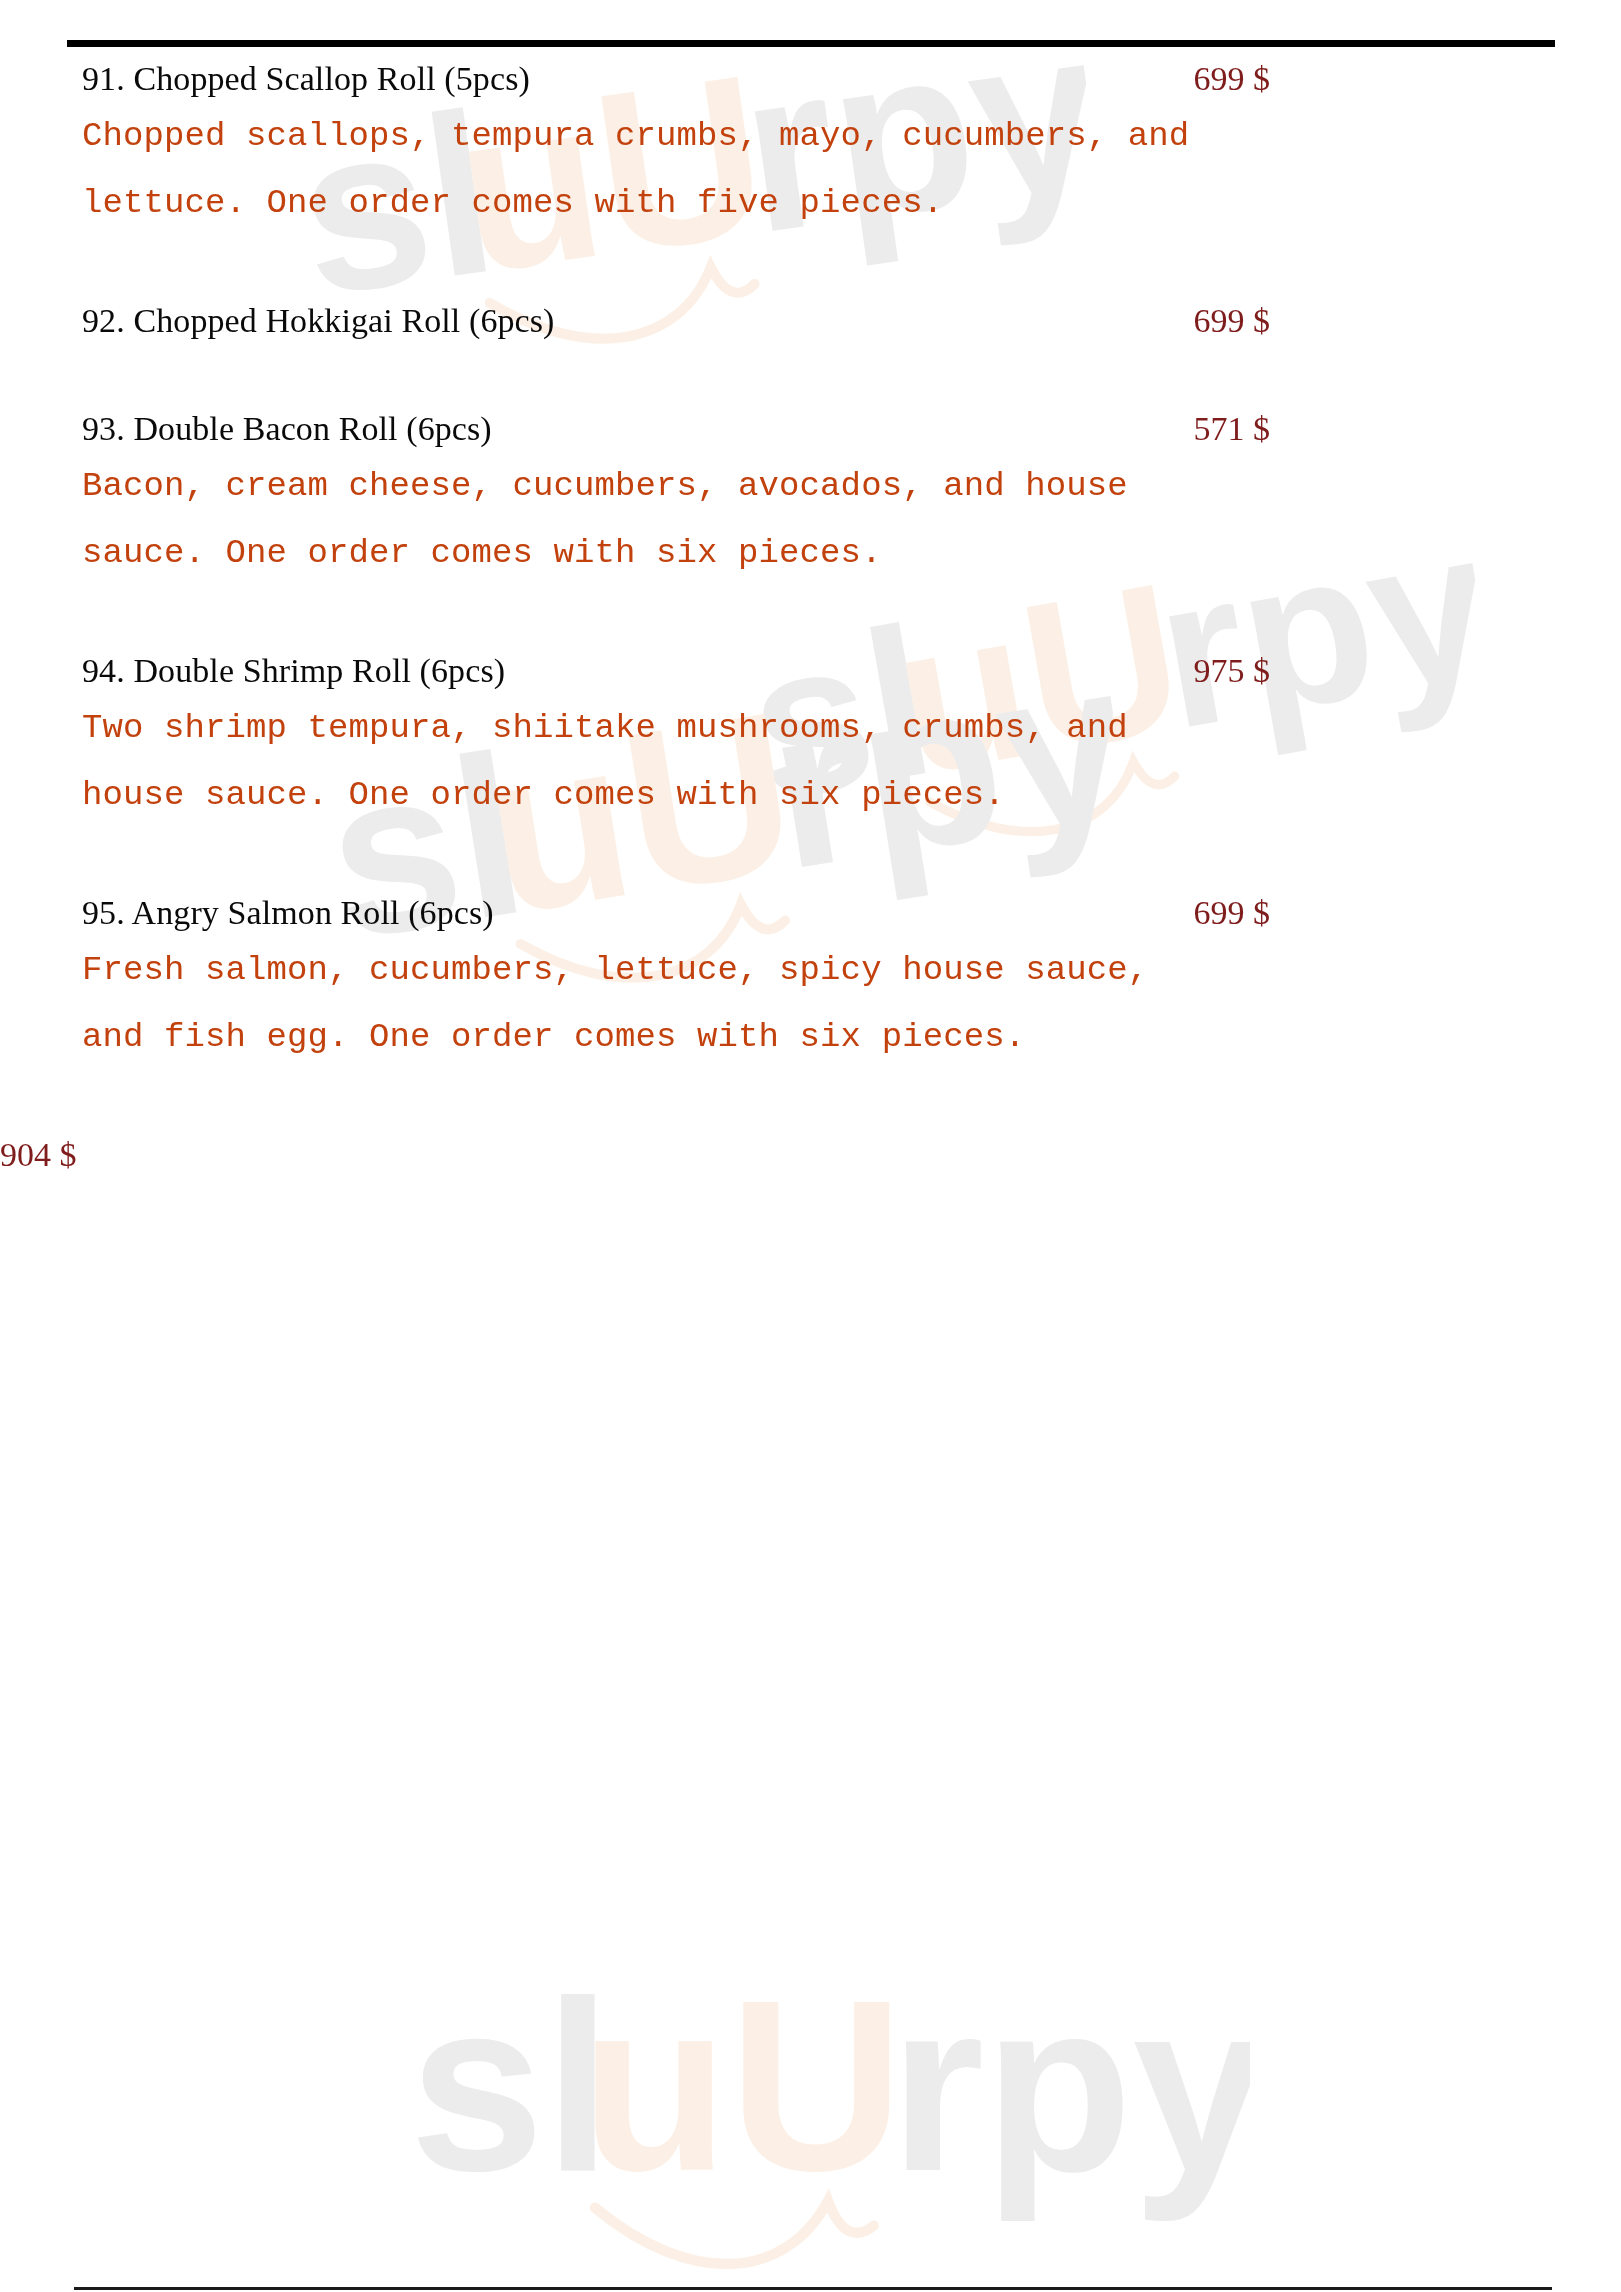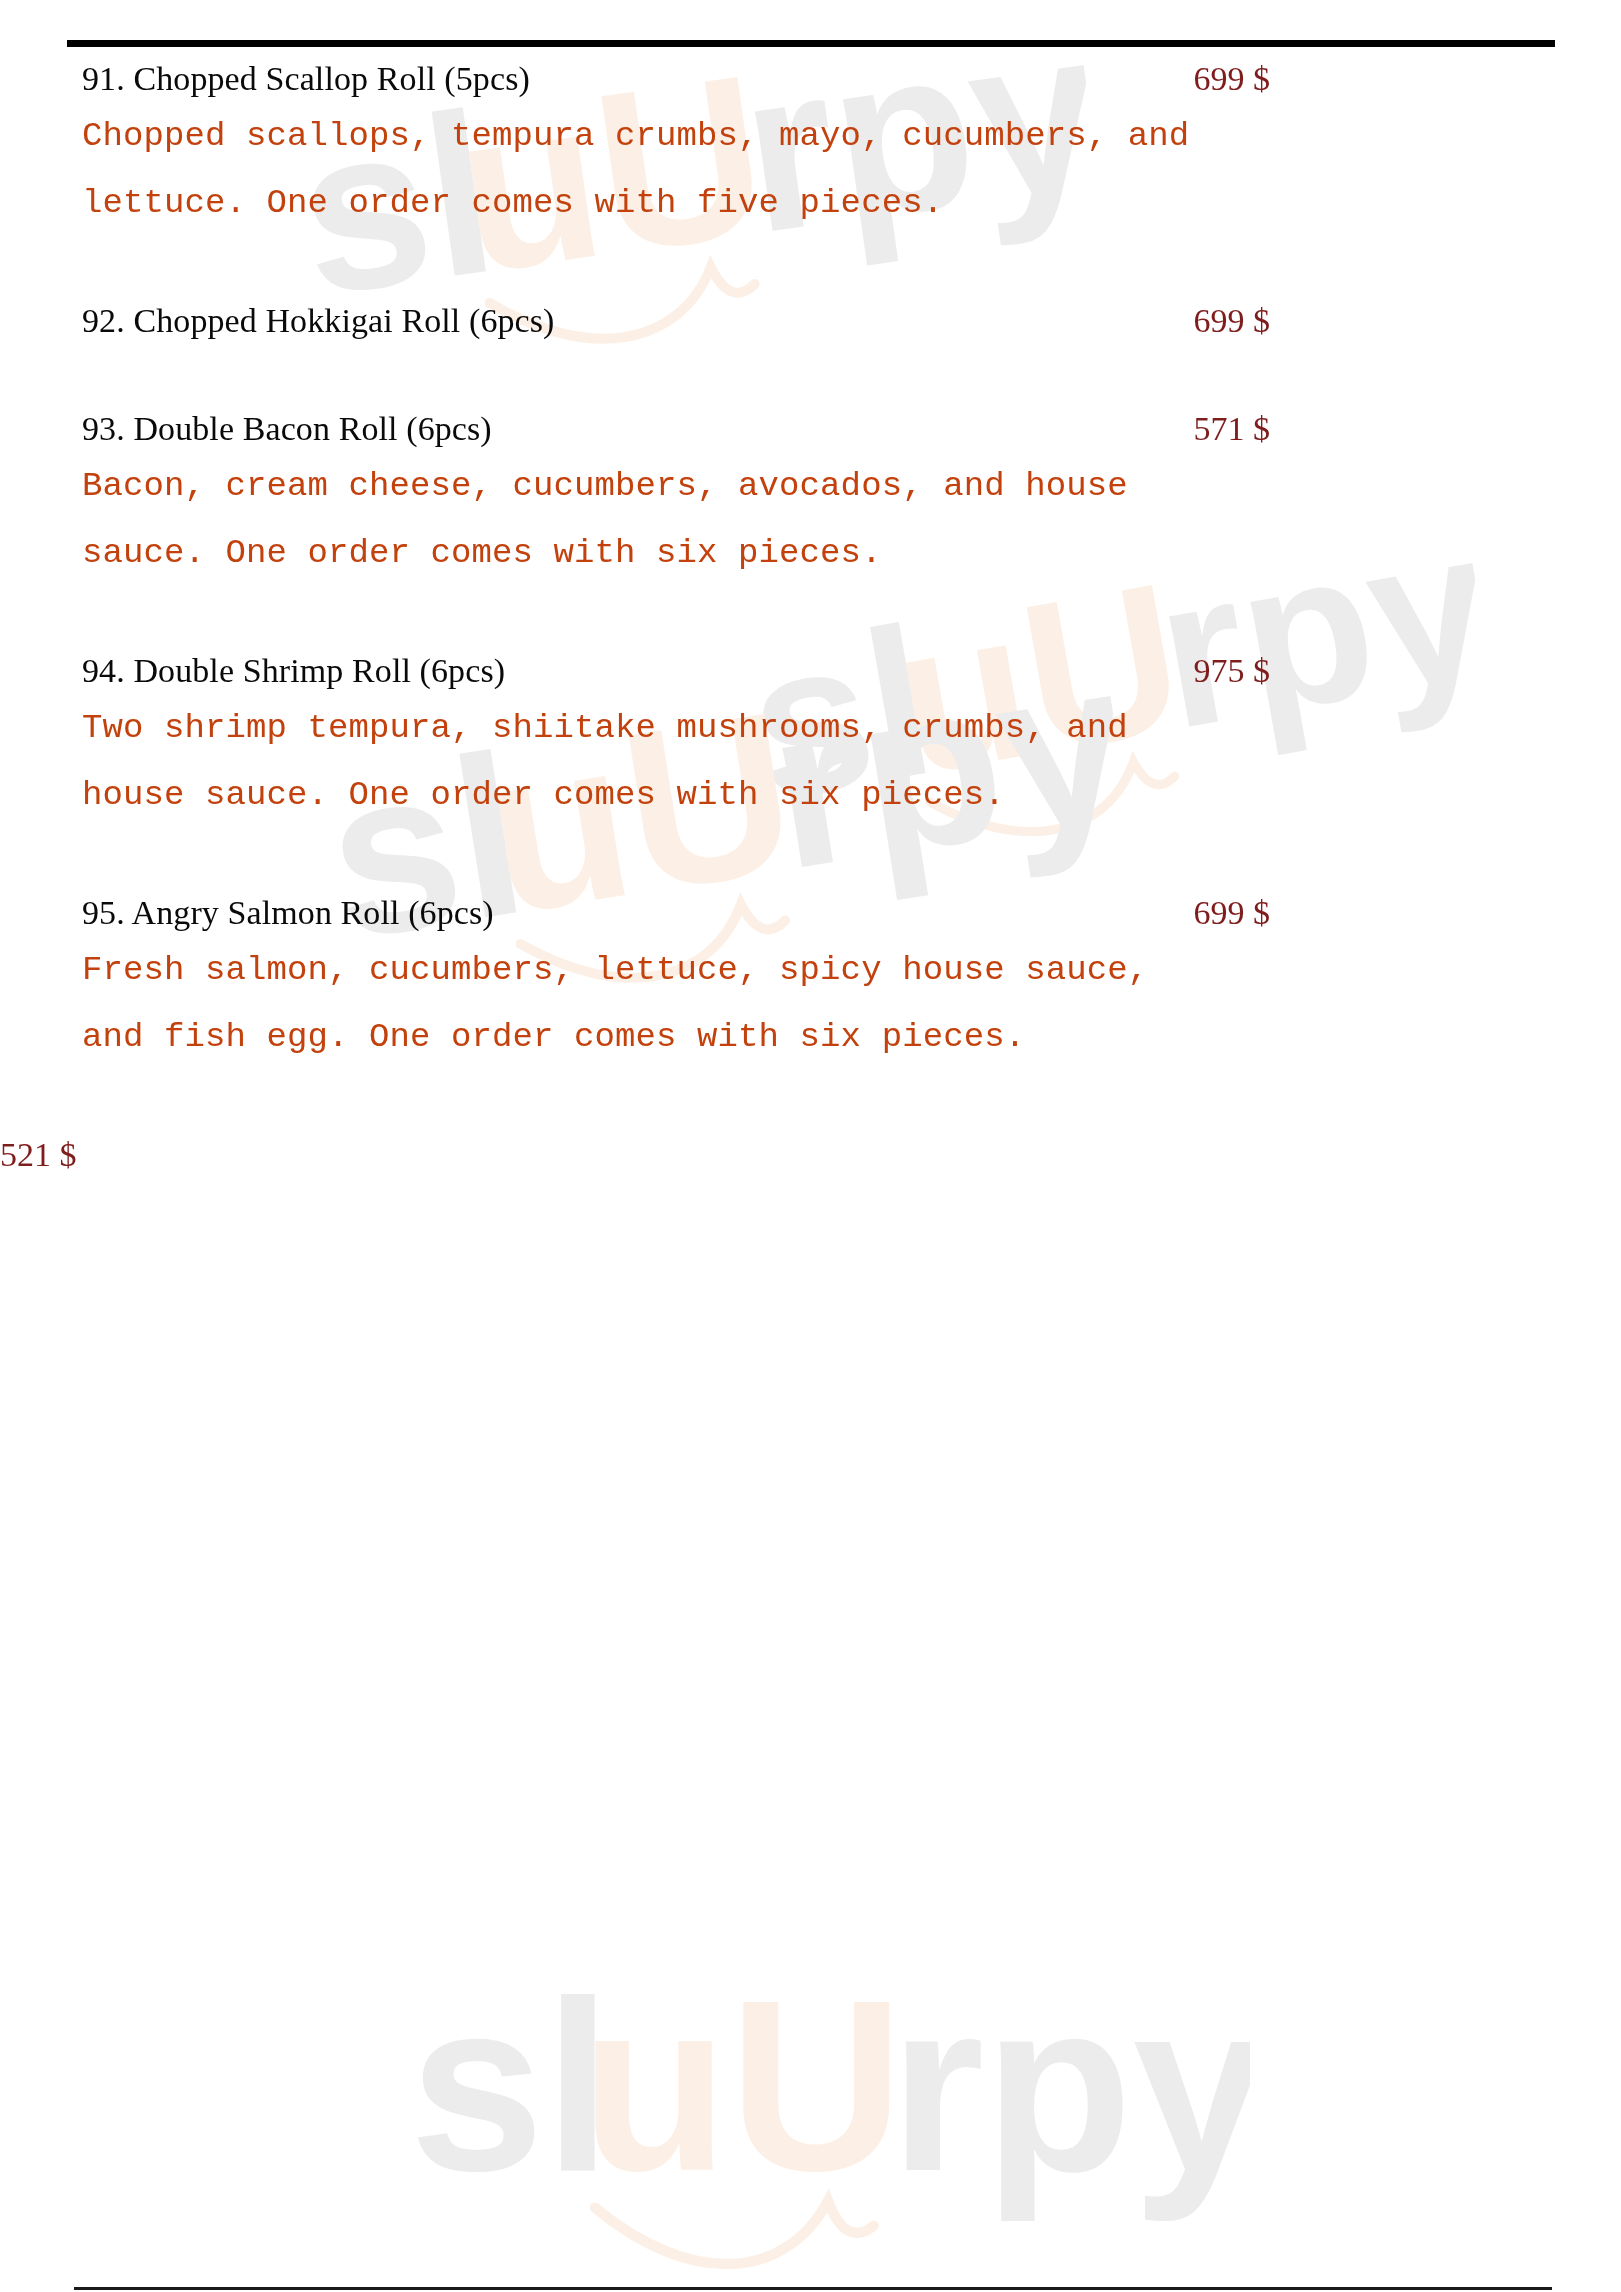--- a/index.html
+++ b/index.html
@@ -227,21 +227,21 @@
         <div class="item-texts">
           <div class="item-title">95. Angry Salmon Roll (6pcs)</div>
           <div class="item-desc">Fresh salmon, cucumbers, lettuce, spicy house sauce, and fish egg. One order comes with six pieces.</div>
         </div>
         <div class="item-price">699 $</div>
       </div>
     </div>
 
     <div class="menu-item">
       <div class="item-row">
-        <div class="item-price">521 $</div>
+        <div class="item-price">904 $</div>
       </div>
     </div>
 
   </div>
 
   <div class="rule-bottom"></div>
 
 </div>
 
 

